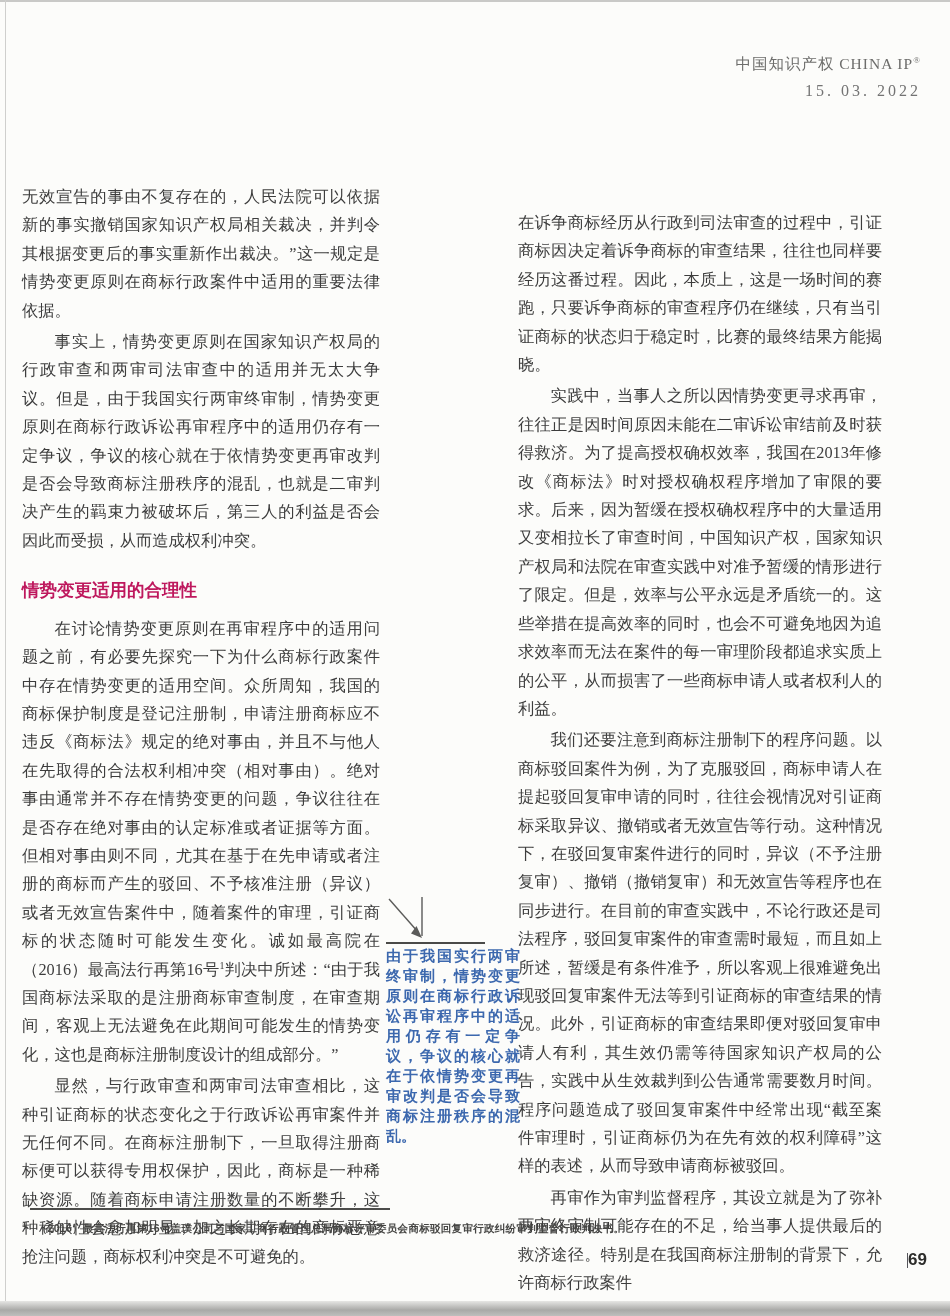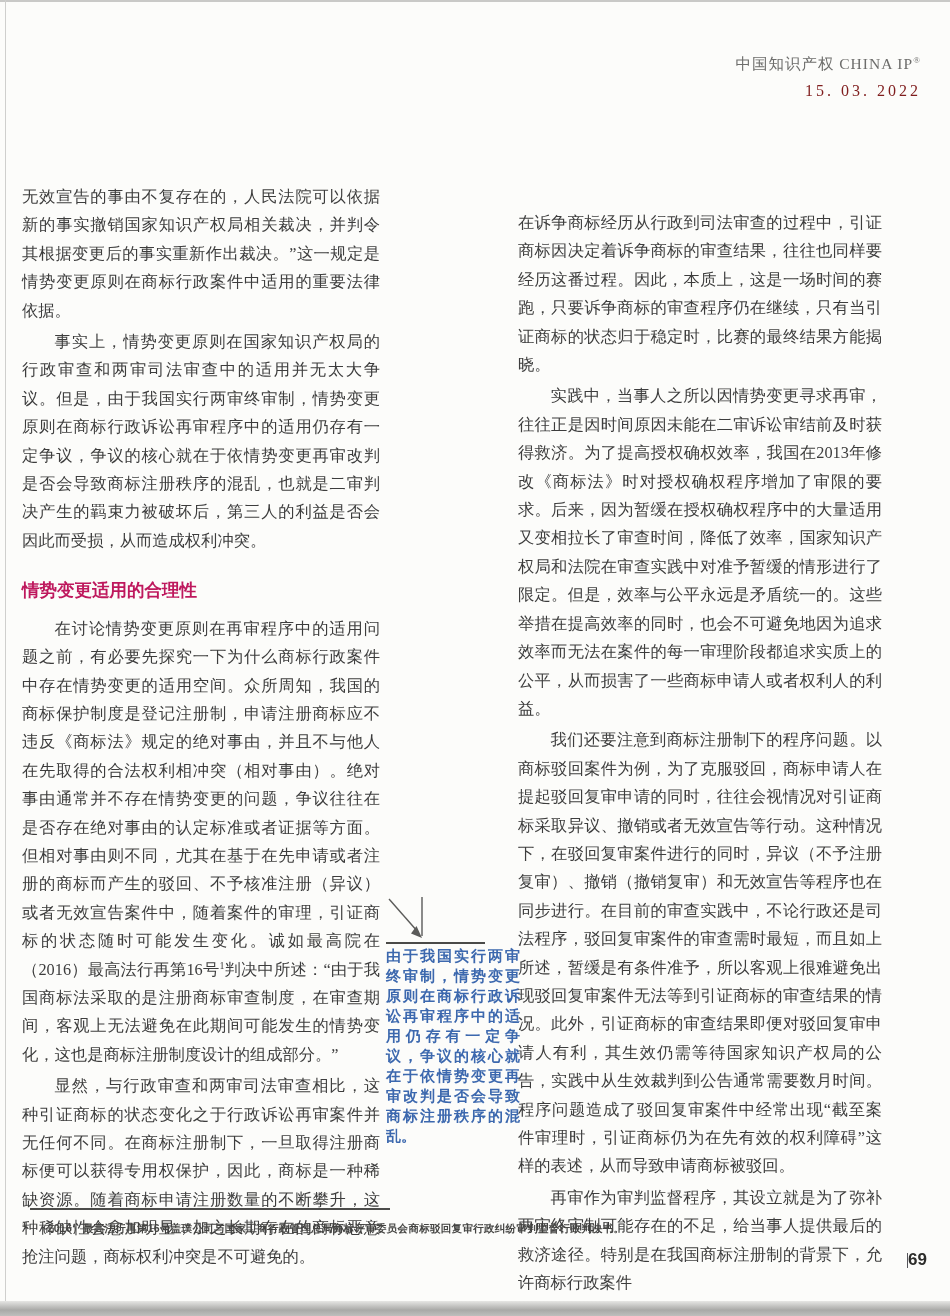--- a/index.html
+++ b/index.html
@@ -18,21 +18,21 @@
   .edge-left{position:absolute;left:5px;top:0;width:1px;height:100%;background:#cfcfcd;}
   .edge-right{position:absolute;right:3px;top:0;width:1px;height:70%;background:#dcdcda;}
   .edge-bottom{position:absolute;left:0;bottom:0;width:100%;height:15px;
     background:linear-gradient(#e6e6e4,#a9a9a7 60%,#bfbfbd);}
   .header{
     position:absolute;top:54px;right:72px;text-align:right;
     color:#6d6d6b;font-family:"Liberation Serif","DejaVu Serif",serif;
   }
   .brand{font-size:15.5px;letter-spacing:1px;}
   .brand sup{font-size:9px;}
-  .issue-date{font-size:16px;letter-spacing:3px;margin-top:7px;color:#7f1d1d;}
+  .issue-date{font-size:16px;letter-spacing:3px;margin-top:7px;color:#737373;}
   .col{
     position:absolute;top:183px;
     font-size:16.3px;line-height:28.4px;
     text-align:justify;
     color:#3d3d3d;
   }
   .col-left{left:22px;width:358px;}
   .col-right{left:518px;width:364px;margin-top:26px;}
   .col p{margin:0 0 3px 0;}
   .col p.indent{text-indent:2em;}
@@ -97,21 +97,21 @@
       <line x1="3" y1="3" x2="32" y2="36" stroke="#5b5b59" stroke-width="1.4"></line>
       <line x1="36" y1="1" x2="36" y2="40" stroke="#5b5b59" stroke-width="1.4"></line>
       <polygon points="36,42 25,37.5 30.5,30" fill="#5b5b59"></polygon>
     </svg>
     <div class="callout-rule"></div>
     <div class="callout-text">由于我国实行两审终审制，情势变更原则在商标行政诉讼再审程序中的适用仍存有一定争议，争议的核心就在于依情势变更再审改判是否会导致商标注册秩序的混乱。</div>
   </div>
 
   <div class="col col-right">
     <p>在诉争商标经历从行政到司法审查的过程中，引证商标因决定着诉争商标的审查结果，往往也同样要经历这番过程。因此，本质上，这是一场时间的赛跑，只要诉争商标的审查程序仍在继续，只有当引证商标的状态归于稳定时，比赛的最终结果方能揭晓。</p>
-    <p class="indent">实践中，当事人之所以因情势变更寻求再审，往往正是因时间原因未能在二审诉讼审结前及时获得救济。为了提高授权确权效率，我国在2013年修改《商标法》时对授权确权程序增加了审限的要求。后来，因为暂缓在授权确权程序中的大量适用又变相拉长了审查时间，降低了效率，国家知识产权局和法院在审查实践中对准予暂缓的情形进行了限定。但是，效率与公平永远是矛盾统一的。这些举措在提高效率的同时，也会不可避免地因为追求效率而无法在案件的每一审理阶段都追求实质上的公平，从而损害了一些商标申请人或者权利人的利益。</p>
+    <p class="indent">实践中，当事人之所以因情势变更寻求再审，往往正是因时间原因未能在二审诉讼审结前及时获得救济。为了提高授权确权效率，我国在2013年修改《商标法》时对授权确权程序增加了审限的要求。后来，因为暂缓在授权确权程序中的大量适用又变相拉长了审查时间，中国知识产权，国家知识产权局和法院在审查实践中对准予暂缓的情形进行了限定。但是，效率与公平永远是矛盾统一的。这些举措在提高效率的同时，也会不可避免地因为追求效率而无法在案件的每一审理阶段都追求实质上的公平，从而损害了一些商标申请人或者权利人的利益。</p>
     <p class="indent">我们还要注意到商标注册制下的程序问题。以商标驳回案件为例，为了克服驳回，商标申请人在提起驳回复审申请的同时，往往会视情况对引证商标采取异议、撤销或者无效宣告等行动。这种情况下，在驳回复审案件进行的同时，异议（不予注册复审）、撤销（撤销复审）和无效宣告等程序也在同步进行。在目前的审查实践中，不论行政还是司法程序，驳回复审案件的审查需时最短，而且如上所述，暂缓是有条件准予，所以客观上很难避免出现驳回复审案件无法等到引证商标的审查结果的情况。此外，引证商标的审查结果即便对驳回复审申请人有利，其生效仍需等待国家知识产权局的公告，实践中从生效裁判到公告通常需要数月时间。程序问题造成了驳回复审案件中经常出现“截至案件审理时，引证商标仍为在先有效的权利障碍”这样的表述，从而导致申请商标被驳回。</p>
     <p class="indent">再审作为审判监督程序，其设立就是为了弥补两审终审制可能存在的不足，给当事人提供最后的救济途径。特别是在我国商标注册制的背景下，允许商标行政案件</p>
   </div>
 
   <div class="footnote-rule"></div>
   <div class="footnote"><sup>1</sup><span>（2016）最高法行再第16号盖璞公司与国家工商行政管理总局商标评审委员会商标驳回复审行政纠纷审判监督行政判决书。</span></div>
 
   <div class="page-number">
     <span class="bar"></span>
     <span>69</span>

